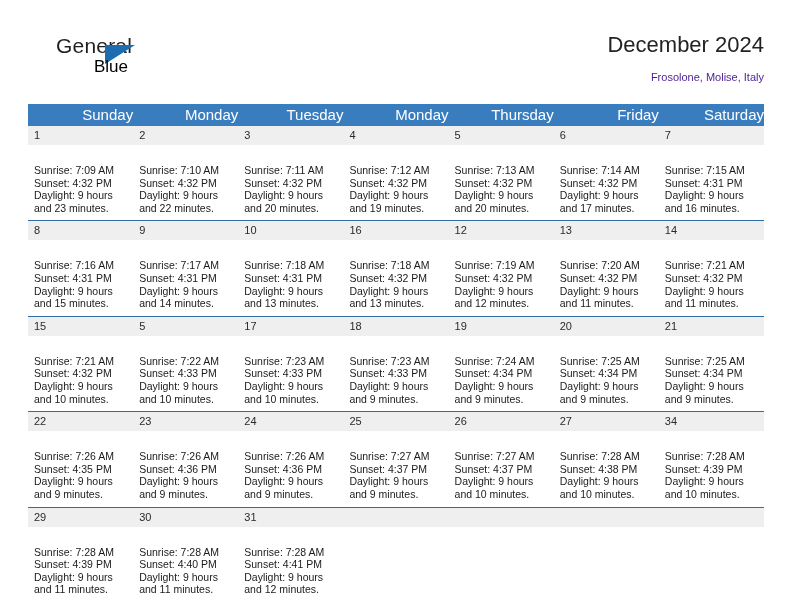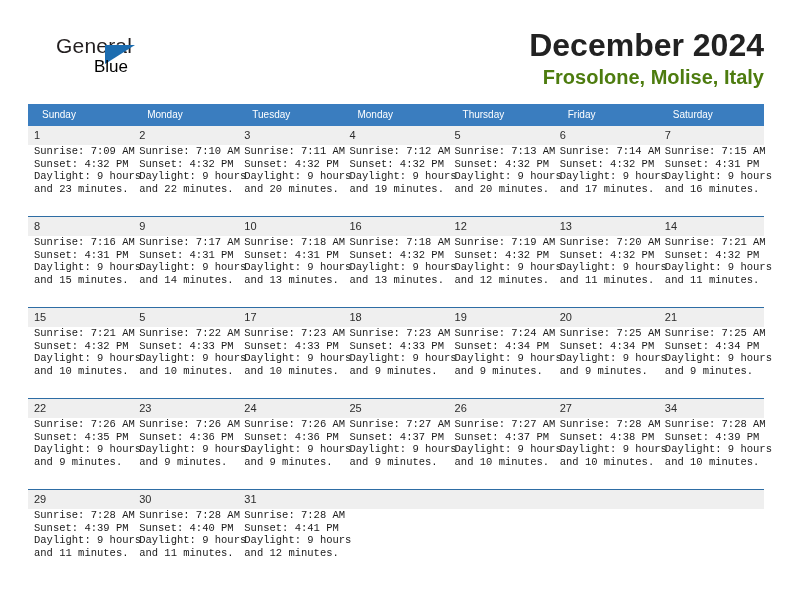--- a/index.html
+++ b/index.html
@@ -65,78 +65,77 @@
     text-align: center;
   }
 
   .title-block {
     position: absolute;
     right: 0;
     top: 0;
     text-align: right;
   }
   .cal-title {
-    font-size: 32px;
-    font-weight: bold;
+    font-size: 22px;
+    font-weight: normal;
     color: #222222;
     line-height: 34px;
     white-space: nowrap;
   }
   .cal-subtitle {
     margin-top: 6px;
-    font-size: 20px;
-    font-weight: bold;
-    color: #4d7c0f;
+    font-size: 11px;
+    font-weight: normal;
+    color: #4c1d95;
     line-height: 18px;
     white-space: nowrap;
   }
 
   
   .calendar {
     position: absolute;
     left: 28px;
     top: 104px;
     width: 736px;
     border-collapse: collapse;
     table-layout: fixed;
   }
   .calendar col { width: 105.14px; }
 
   .weekday-head th {
     background: #3a7dbf;
     color: #ffffff;
-    font-size: 10px;
+    font-size: 15px;
     font-weight: normal;
-    text-align: left;
-    padding: 4px 0 5px 14px;
+    text-align: right;
+    padding: 4px 0 5px 6px;
     line-height: 13px;
     border: none;
   }
 
   td.daycell {
     vertical-align: top;
     padding: 0;
     border: none;
     height: 84px;
   }
   .daynum {
     background: #efefef;
     font-size: 11px;
     line-height: 13px;
     color: #2b2b2b;
     padding: 3px 0 3px 6px;
     height: 13px;
   }
   .daynum.empty { color: transparent; }
   .dayinfo {
-    padding: 0 5px 0 6px;
+    padding: 19px 5px 0 6px;
     font-size: 10.5px;
     line-height: 12.6px;
     color: #1a1a1a;
-    font-family: Liberation Mono, monospace;
   }
   .dayinfo div { white-space: nowrap; }
 
   tr.weekrow td.daycell { border-top: 1px solid #2e6da4; }
   tr.weekrow.first td.daycell { border-top: none; }
 
   .spacer td {
     height: 6px;
     padding: 0;
     border: none;

